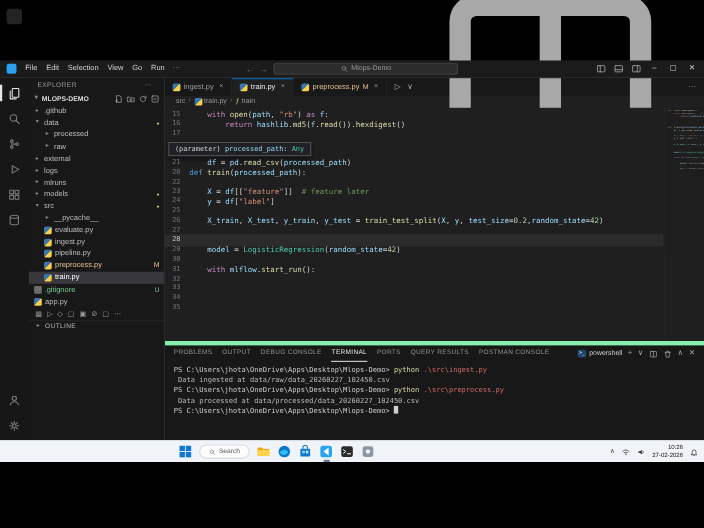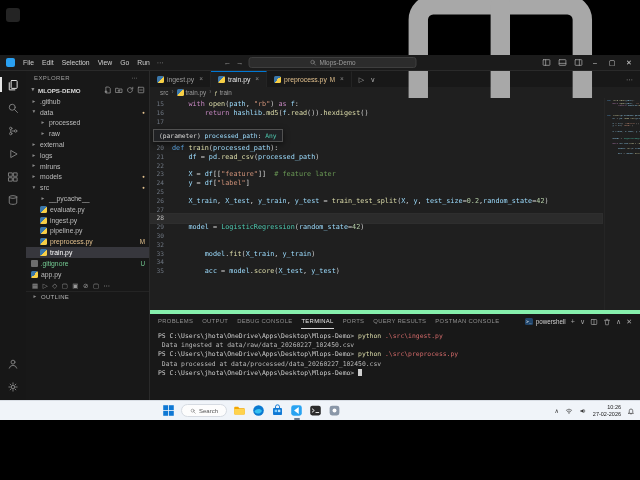--- a/index.html
+++ b/index.html
@@ -415,28 +415,28 @@
               <span class="lc"><span class="tok-pn">        </span><span class="tok-ctl">return </span><span class="tok-var">hashlib</span><span class="tok-pn">.</span><span class="tok-fn">md5</span><span class="tok-pn">(</span><span class="tok-var">f</span><span class="tok-pn">.</span><span class="tok-fn">read</span><span class="tok-pn">()).</span><span class="tok-fn">hexdigest</span><span class="tok-pn">()</span></span>
             </div>
             <div class="code-line">
               <span class="ln">17</span>
               <span class="lc"></span>
             </div>
             <div class="hover-slot">
               <div class="hover-box"><span class="tok-pn">(parameter) </span><span class="tok-var">processed_path</span><span class="tok-pn">: </span><span class="tok-cls">Any</span></div>
             </div>
             <div class="code-line">
+              <span class="ln">21</span>
+              <span class="lc"><span class="tok-pn">    </span><span class="tok-var">df</span><span class="tok-pn"> = </span><span class="tok-var">pd</span><span class="tok-pn">.</span><span class="tok-fn">read_csv</span><span class="tok-pn">(</span><span class="tok-var">processed_path</span><span class="tok-pn">)</span></span>
+            </div>
+            <div class="code-line">
               <span class="ln">20</span>
               <span class="lc"><span class="tok-kw">def </span><span class="tok-fn">train</span><span class="tok-pn">(</span><span class="tok-var">processed_path</span><span class="tok-pn">):</span></span>
             </div>
             <div class="code-line">
-              <span class="ln">21</span>
-              <span class="lc"><span class="tok-pn">    </span><span class="tok-var">df</span><span class="tok-pn"> = </span><span class="tok-var">pd</span><span class="tok-pn">.</span><span class="tok-fn">read_csv</span><span class="tok-pn">(</span><span class="tok-var">processed_path</span><span class="tok-pn">)</span></span>
-            </div>
-            <div class="code-line">
               <span class="ln">22</span>
               <span class="lc"></span>
             </div>
             <div class="code-line">
               <span class="ln">23</span>
               <span class="lc"><span class="tok-pn">    </span><span class="tok-var">X</span><span class="tok-pn"> = </span><span class="tok-var">df</span><span class="tok-pn">[[</span><span class="tok-str">"feature"</span><span class="tok-pn">]]  </span><span class="tok-com"># feature later</span></span>
             </div>
             <div class="code-line">
               <span class="ln">24</span>
               <span class="lc"><span class="tok-pn">    </span><span class="tok-var">y</span><span class="tok-pn"> = </span><span class="tok-var">df</span><span class="tok-pn">[</span><span class="tok-str">"label"</span><span class="tok-pn">]</span></span>
@@ -459,34 +459,36 @@
             </div>
             <div class="code-line">
               <span class="ln">29</span>
               <span class="lc"><span class="tok-pn">    </span><span class="tok-var">model</span><span class="tok-pn"> = </span><span class="tok-cls">LogisticRegression</span><span class="tok-pn">(</span><span class="tok-var">random_state</span><span class="tok-pn">=</span><span class="tok-num">42</span><span class="tok-pn">)</span></span>
             </div>
             <div class="code-line">
               <span class="ln">30</span>
               <span class="lc"></span>
             </div>
             <div class="code-line">
+              <span class="ln">31</span>
+              <span class="lc"><span class="tok-pn">    </span><span class="tok-ctl">with </span><span class="tok-var">mlflow</span><span class="tok-pn">.</span><span class="tok-fn">start_run</span><span class="tok-pn">():</span></span>
+            </div>
+            <div class="code-line">
               <span class="ln">32</span>
               <span class="lc"></span>
             </div>
             <div class="code-line">
               <span class="ln">33</span>
-              <span class="lc"><span class="tok-pn">        </span><span class="tok-var">model</span><span class="tok-pn">.</span><span class="tok-fn">fit</span><span class="tok-pn">(</span><span class="tok-var">X_train</span><span class="tok-pn">, </span><span class="tok-var">y_train</span><span class="tok-pn">)</span></span>
             </div>
             <div class="code-line">
               <span class="ln">34</span>
               <span class="lc"></span>
             </div>
             <div class="code-line">
               <span class="ln">35</span>
-              <span class="lc"><span class="tok-pn">        </span><span class="tok-var">acc</span><span class="tok-pn"> = </span><span class="tok-var">model</span><span class="tok-pn">.</span><span class="tok-fn">score</span><span class="tok-pn">(</span><span class="tok-var">X_test</span><span class="tok-pn">, </span><span class="tok-var">y_test</span><span class="tok-pn">)</span></span>
             </div>
           </div>
         <div class="minimap">
             <div id="minimap-inner">
               <div class="mini-line"><span class="tok-kw">def </span><span class="tok-fn">file_hash</span><span class="tok-pn">(</span><span class="tok-var">path</span><span class="tok-pn">):</span></div>
               <div class="mini-line"><span class="tok-pn">    </span><span class="tok-ctl">with </span><span class="tok-fn">open</span><span class="tok-pn">(</span><span class="tok-var">path</span><span class="tok-pn">, </span><span class="tok-str">"rb"</span></div>
               <div class="mini-line"><span class="tok-pn">        </span><span class="tok-ctl">return </span><span class="tok-var">hashlib</span><span class="tok-pn">.</span><span class="tok-fn">md5</span></div>
               <div class="mini-line"></div>
               <div class="mini-line"></div>
               <div class="mini-line"></div>

